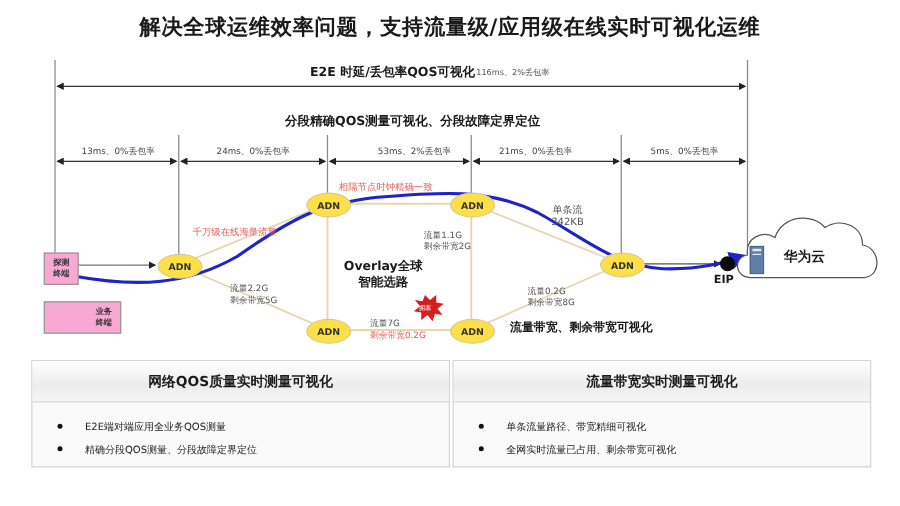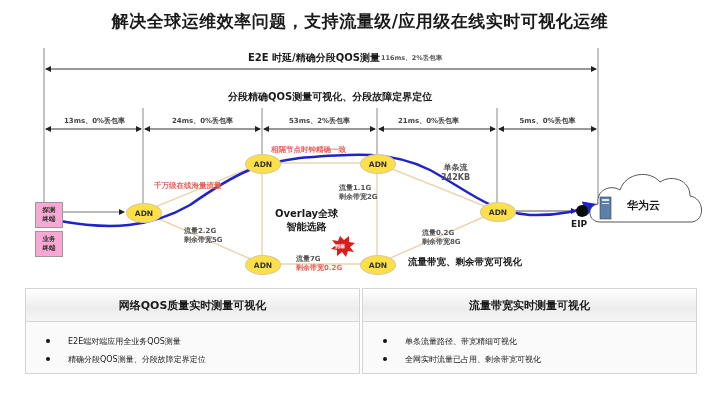--- a/index.html
+++ b/index.html
@@ -1,21 +1,21 @@
 <!DOCTYPE html>
 <html><head>
 <meta charset="utf-8">
 <style>
   html, body { margin:0; padding:0; background:#ffffff; }
   body { width:720px; height:405px; position:relative; overflow:hidden;
          font-family:"DejaVu Sans", "Liberation Sans", sans-serif; color:#1a1a1a; }
   .title { position:absolute; left:0; top:10px; width:720px; text-align:center;
            font-size:17px; font-weight:bold; letter-spacing:0.5px; }
   svg.diagram { position:absolute; left:0; top:0; }
-  .lbl { position:absolute; white-space:nowrap;font-weight:bold; }
+  .lbl { position:absolute; white-space:nowrap; }
   .seg-label { font-size:7px; color:#444; text-align:center; }
   .e2e-title { font-size:10px; font-weight:bold; }
   .small { font-size:6.5px; color:#555; }
   .hdr2 { font-size:10px; font-weight:bold; }
   .red { color:#e8605a; font-size:7.5px; }
   .flow { font-size:7px; color:#555; line-height:9px; }
   .flow .r { color:#e8605a; }
   .bold-mid { font-size:10px; font-weight:bold; text-align:center; line-height:13px; }
   .adn { position:absolute; width:34px; height:18px; border-radius:50%;
          background:#fde047; border:1px solid #d9c99a; font-size:7.5px; font-weight:bold;
@@ -89,33 +89,33 @@
 
   <g>
     <rect x="600" y="197" width="11" height="22" fill="#5f7ea8" stroke="#33496b" stroke-width="0.6"></rect>
     <rect x="602" y="199" width="7" height="2" fill="#dfe8f3"></rect>
     <rect x="602" y="203" width="7" height="1" fill="#dfe8f3"></rect>
   </g>
 
   <polygon points="340,236 344,240 349,236 349,242 355,243 350,247 354,252 348,251 346,257 342,252 337,256 337,250 331,249 336,245 332,240 338,241" fill="#d91c1c"></polygon>
 </svg>
 
-<div class="lbl e2e-title" style="left:248px;top:51px;">E2E 时延/精确分段QOS测量</div>
+<div class="lbl e2e-title" style="left:248px;top:51px;">E2E 时延/丢包率QOS可视化</div>
 <div class="lbl small" style="left:381px;top:54px;">116ms、2%丢包率</div>
 <div class="lbl hdr2" style="left:228px;top:90px;">分段精确QOS测量可视化、分段故障定界定位</div>
 
 <div class="lbl seg-label" style="left:46px;width:97px;top:116px;">13ms、0%丢包率</div>
 <div class="lbl seg-label" style="left:143px;width:119px;top:116px;">24ms、0%丢包率</div>
-<div class="lbl seg-label" style="left:262px;width:115px;top:116px;">53ms、2%丢包率</div>
+<div class="lbl seg-label" style="left:262px;width:115px;top:116px;padding-left:12px;">53ms、2%丢包率</div>
 <div class="lbl seg-label" style="left:377px;width:103px;top:116px;">21ms、0%丢包率</div>
 <div class="lbl seg-label" style="left:497px;width:101px;top:116px;">5ms、0%丢包率</div>
 
 <div class="term" style="left:35px;top:202px;white-space:pre;">探测
 终端</div>
-<div class="term" style="left:35px;top:231px;white-space:pre;">业务
+<div class="term" style="left:35px;top:241px;white-space:pre;padding-left:34px;">业务
 终端</div>
 
 <div class="adn" style="left:126px;top:203px;">ADN</div>
 <div class="adn" style="left:245px;top:154px;">ADN</div>
 <div class="adn" style="left:360px;top:154px;">ADN</div>
 <div class="adn" style="left:245px;top:255px;">ADN</div>
 <div class="adn" style="left:360px;top:255px;">ADN</div>
 <div class="adn" style="left:480px;top:202px;">ADN</div>
 
 <div class="lbl red" style="left:154px;top:181px;">千万级在线海量流量</div>

